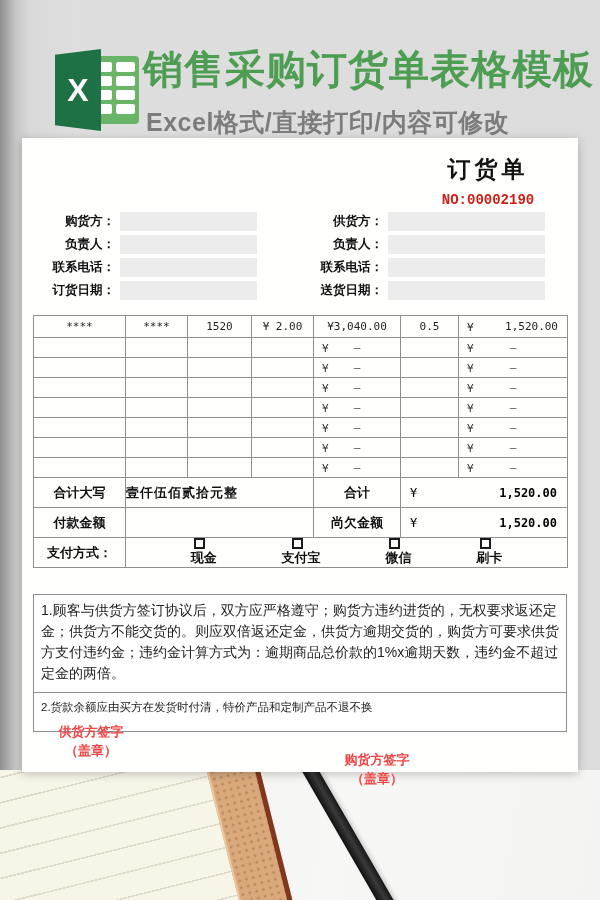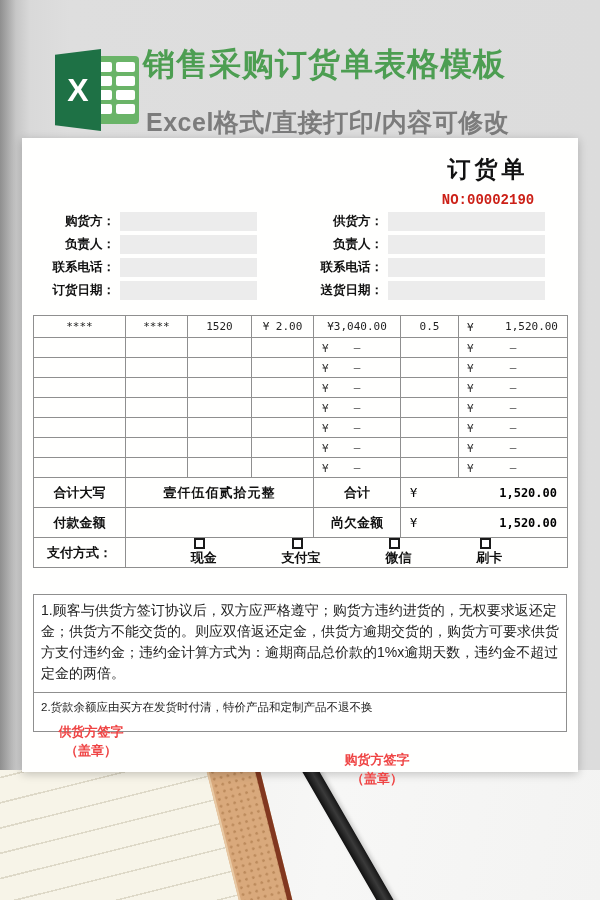--- a/index.html
+++ b/index.html
@@ -11,21 +11,21 @@
   
   .banner { position:absolute; left:0; top:0; width:600px; height:138px; }
   .excel-logo { position:absolute; left:55px; top:49px; width:84px; height:82px; }
   .excel-sheet { position:absolute; left:36px; top:7px; width:48px; height:68px; background:#6ab468; border-radius:4px;
                  display:grid; grid-template-columns:13px 19px; grid-auto-rows:10px; gap:4px; padding:6px 0 0 8px; }
   .excel-sheet span { background:#ffffff; border-radius:2px; }
   .excel-front { position:absolute; left:0; top:0; width:46px; height:82px; background:#1e7145;
                  clip-path: polygon(0 7%, 100% 0, 100% 100%, 0 93%);
                  display:flex; align-items:center; justify-content:center; }
   .excel-front b { color:#fff; font-size:32px; font-weight:700; font-family:"Liberation Sans",sans-serif; }
-  .banner-title { position:absolute; left:143px; top:48px; width:440px; font-size:32px; line-height:1.05;
+  .banner-title { position:absolute; left:143px; top:48px; width:440px; font-size:40px; line-height:1.05;
                   font-weight:700; color:#4d9e52; letter-spacing:1px; white-space:nowrap; }
   .banner-sub { position:absolute; left:146px; top:98px; width:430px; font-size:25px; font-weight:700;
                 color:#7c7c7c; letter-spacing:0.5px; white-space:nowrap;margin-top:8px; }
 
   
   .paper { position:absolute; left:22px; top:138px; width:556px; height:634px; background:#fffffe;
            box-shadow:0 2px 9px rgba(0,0,0,.22); z-index:5; }
   .doc-title { position:absolute; left:330px; top:16px; width:272px; text-align:center;
                font-family:"Liberation Serif","DejaVu Serif",serif; font-weight:700; font-size:23px;
                letter-spacing:4px; color:#111; }
@@ -54,21 +54,21 @@
   tr.empty-row { height:20px; }
   .amt-cell { position:relative; font-family:"DejaVu Sans Mono","Liberation Mono",monospace; }
   .amt-cell .yen { position:absolute; left:8px; top:50%; transform:translateY(-50%); font-size:11px; color:#333; }
   .amt-cell .dash { display:block; text-align:center; font-size:11px; color:#444; }
   .split-cell { position:relative; font-family:"DejaVu Sans Mono","Liberation Mono",monospace; }
   .split-cell .yen { position:absolute; left:8px; top:50%; transform:translateY(-50%); font-size:11px; color:#222; }
   .split-cell .val { display:block; text-align:right; padding-right:9px; font-size:11px; color:#222; }
   tr.sum-row { height:30px; }
   tr.sum-row td { font-size:13px; }
   .sum-label { text-align:center; font-weight:700; color:#111; }
-  .sum-words { text-align:center; font-weight:700; color:#111; letter-spacing:1px; }
+  .sum-words { font-weight:700; color:#111; letter-spacing:1px; }
   .sum-amt { position:relative; }
   .sum-amt .yen { position:absolute; left:9px; top:50%; transform:translateY(-50%);
                   font-family:"DejaVu Sans Mono","Liberation Mono",monospace; font-size:12px; }
   .sum-amt .val { display:block; text-align:right; padding-right:10px; font-weight:700;
                   font-family:"DejaVu Sans Mono","Liberation Mono",monospace; font-size:12px; }
   .pay-cell { }
   .pay-opts { display:flex; justify-content:space-evenly; align-items:center; }
   .pay-opt { display:flex; align-items:center; font-size:13px; font-weight:700; color:#111;flex-direction:column; }
   .cbx { display:inline-block; width:11px; height:11px; border:2px solid #1a1a1a; margin-right:8px; background:#fff; }
 

